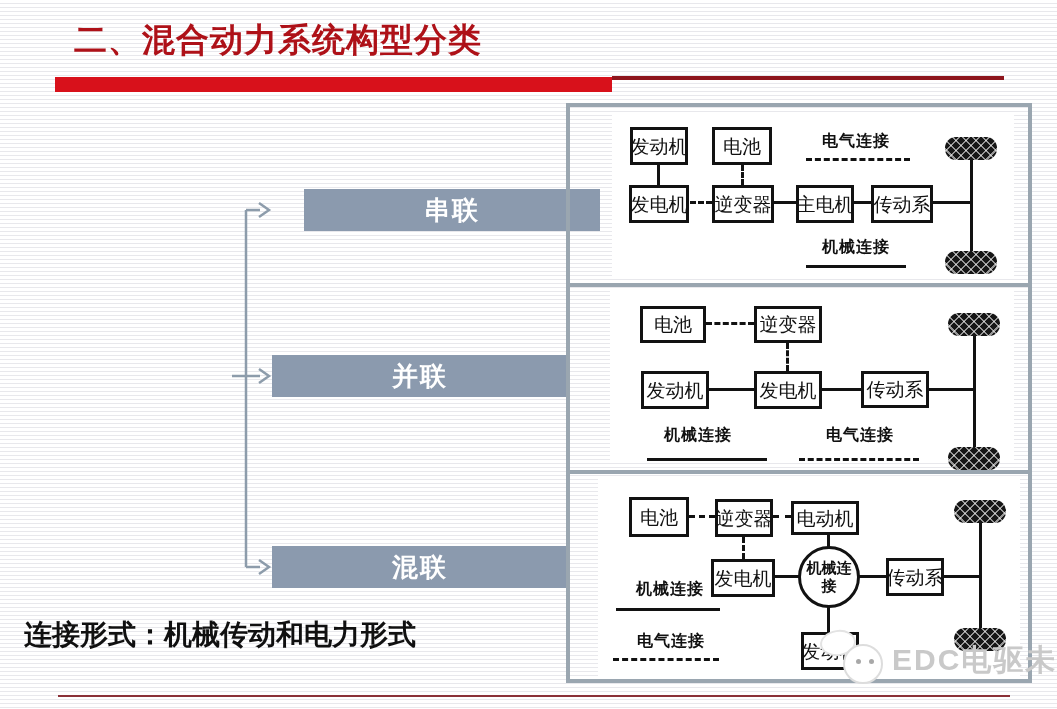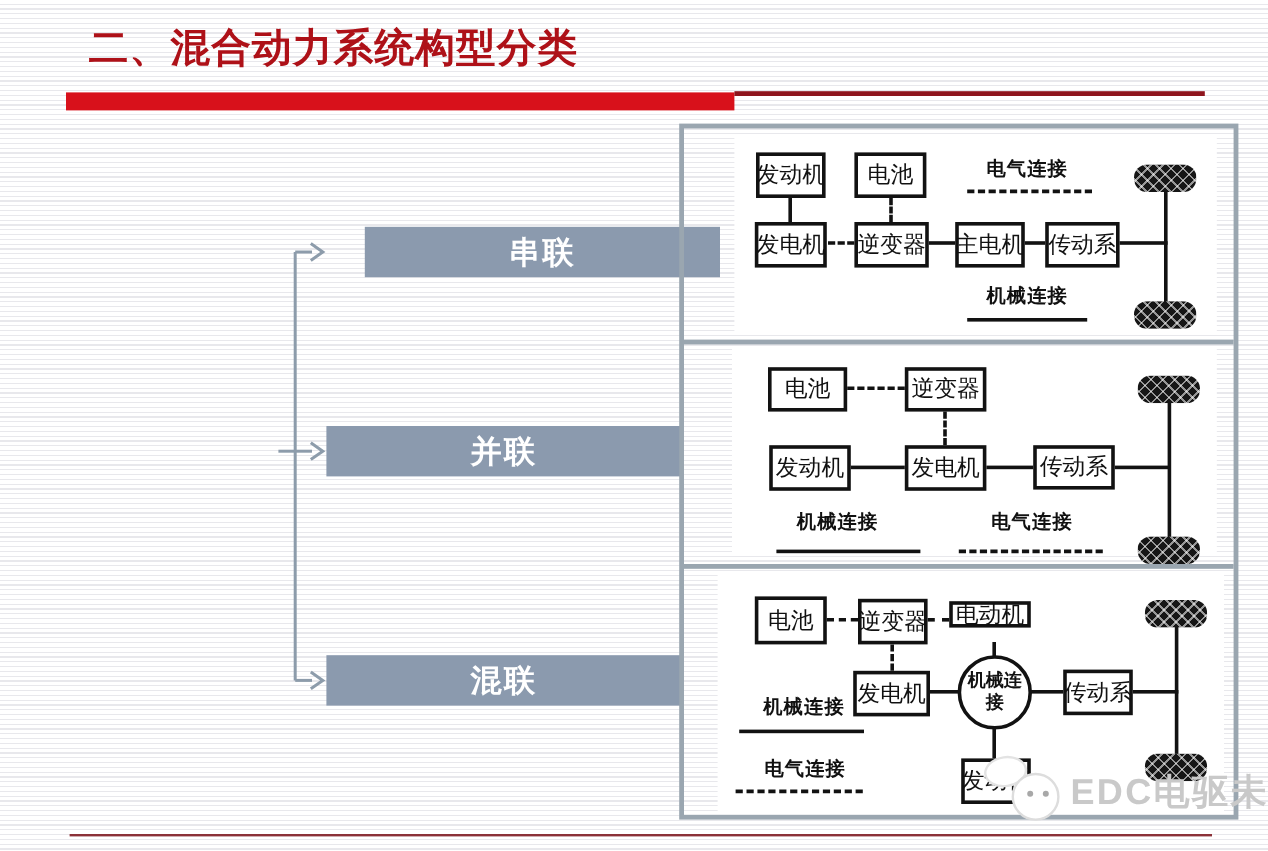--- a/index.html
+++ b/index.html
@@ -112,21 +112,21 @@
   <div class="abs lv" style="left:973px;top:324px;height:135px;"></div>
   <div class="abs wheel" style="left:948px;top:313px;"></div>
   <div class="abs wheel" style="left:948px;top:447px;"></div>
   <div class="abs lg" style="left:664px;top:425px;">机械连接</div>
   <div class="abs lh" style="left:647px;top:458px;width:120px;"></div>
   <div class="abs lg" style="left:826px;top:425px;">电气连接</div>
   <div class="abs dh" style="left:799px;top:458px;width:120px;"></div>
 
   <div class="abs db" style="left:629px;top:497px;width:60px;height:40px;">电池</div>
   <div class="abs db" style="left:715px;top:499px;width:58px;height:38px;">逆变器</div>
-  <div class="abs db" style="left:791px;top:501px;width:68px;height:22px;">电动机</div>
+  <div class="abs db" style="left:791px;top:501px;width:68px;height:34px;">电动机</div>
   <div class="abs db" style="left:711px;top:559px;width:64px;height:38px;">发电机</div>
   <div class="abs circ" style="left:798px;top:546px;width:62px;height:62px;">
       <span>机械连接</span>
     </div>
   <div class="abs db" style="left:886px;top:558px;width:58px;height:38px;">传动系</div>
   <div class="abs db" style="left:801px;top:632px;width:58px;height:38px;">发动机</div>
   <div class="abs dh" style="left:689px;top:515px;width:26px;"></div>
   <div class="abs dh" style="left:773px;top:515px;width:18px;"></div>
   <div class="abs dv" style="left:742px;top:537px;height:22px;"></div>
   <div class="abs lv" style="left:827px;top:535px;height:13px;"></div>
@@ -142,15 +142,16 @@
   <div class="abs lg" style="left:637px;top:631px;">电气连接</div>
   <div class="abs dh" style="left:613px;top:658px;width:106px;"></div>
 
   <div class="abs wm-bubble" style="left:820px;top:630px;transform:rotate(-8deg);"></div>
   <div class="abs wm-face" style="left:843px;top:644px;">
       <i style="left:11px;"></i>
       <i style="left:24px;"></i>
     </div>
   <div class="abs wm-text" style="left:892px;top:640px;">EDC电驱未来</div>
 
+  <div class="abs footer-note" style="left:24px;top:616px;">连接形式：机械传动和电力形式</div>
   <div class="abs bottom-rule" style="left:58px;top:695px;width:952px;"></div>
 
 </div>
 
 </body></html>

